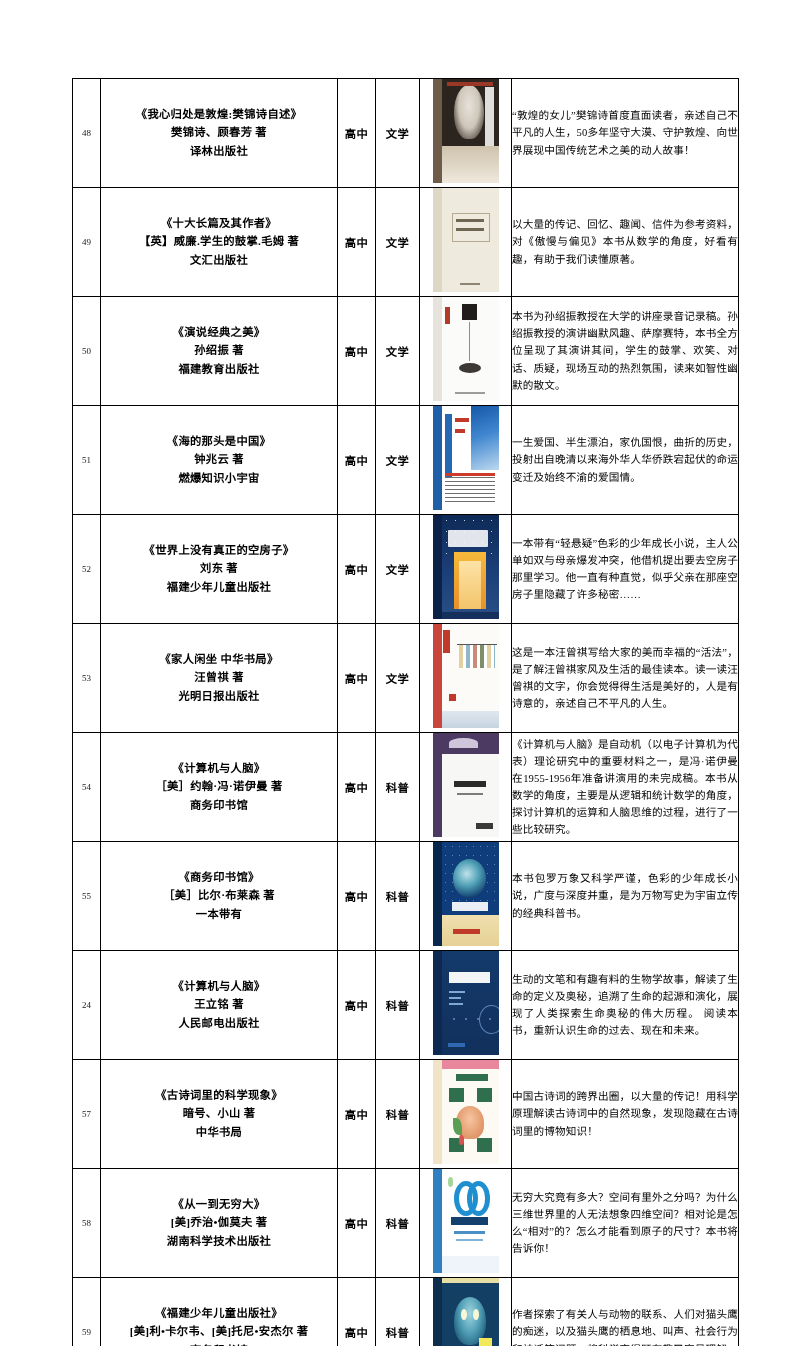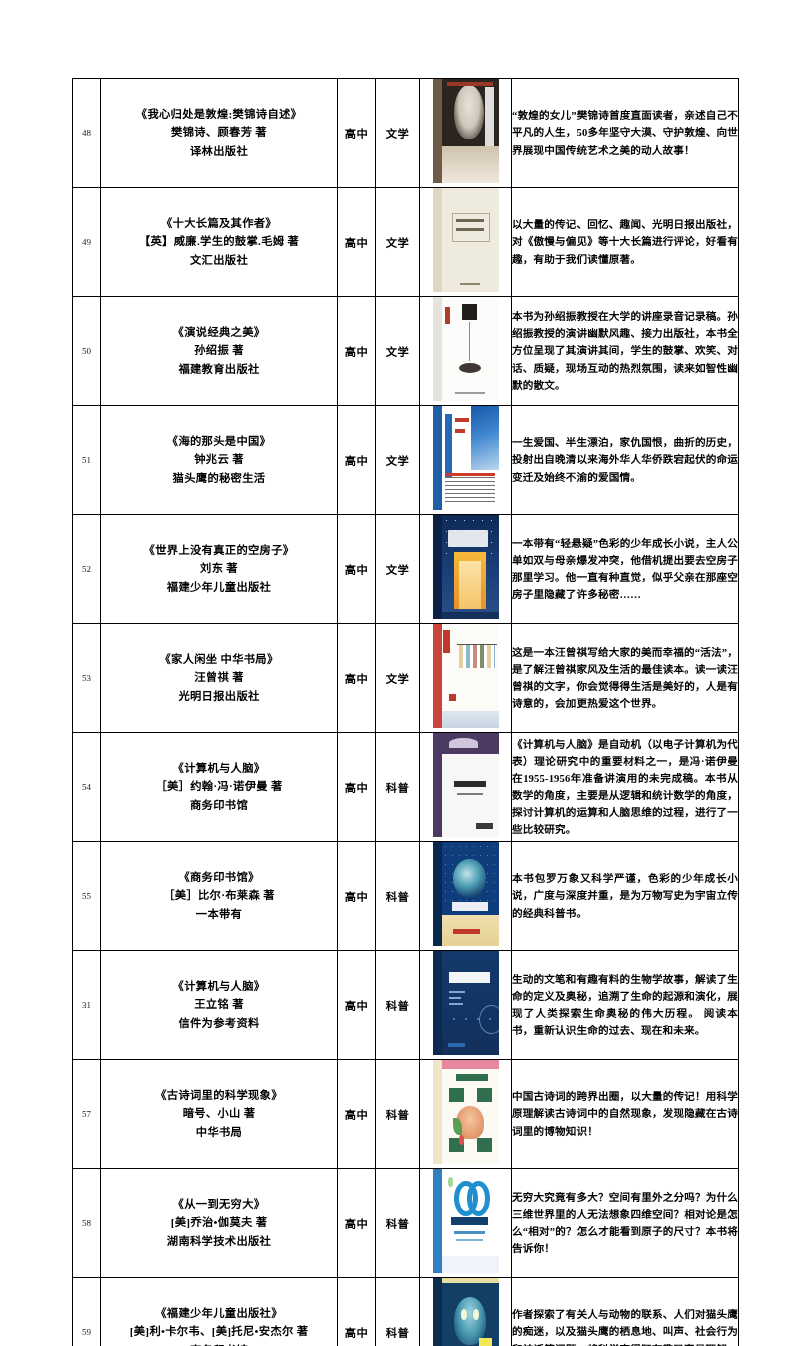--- a/index.html
+++ b/index.html
@@ -67,21 +67,21 @@
     font-weight: bold;
     letter-spacing: 0.4px;
   }
   td.cover {
     text-align: center;
     padding: 5px 2px;
   }
   td.desc {
     padding: 8px 9px;
     font-size: 10.6px;
-    font-weight: bold;
+    font-weight: normal;
     line-height: 1.62;
     text-align: justify;
     text-justify: inter-ideograph;
     letter-spacing: 0.15px;
   }
 
   
   .cover-wrap {
     display: inline-block;
     position: relative;
@@ -346,49 +346,49 @@
           <td class="subj">文学</td>
           <td class="cover"><span class="cover-wrap"><span class="cv cv49">
                 <span class="spine"></span>
                 <span class="face">
                   <span class="box"></span>
                   <span class="txt"></span>
                   <span class="txt2"></span>
                   <span class="foot"></span>
                 </span>
               </span></span></td>
-          <td class="desc">以大量的传记、回忆、趣闻、光明日报出版社，对《傲慢与偏见》等十大长篇进行评论，好看有趣，有助于我们读懂原著。</td>
+          <td class="desc">以大量的传记、回忆、趣闻、信件为参考资料，对《傲慢与偏见》本书从数学的角度，好看有趣，有助于我们读懂原著。</td>
         </tr>
         <tr>
           <td class="index">50</td>
           <td class="book">
             <span class="line">《演说经典之美》</span>
             <span class="line">孙绍振 著</span>
             <span class="line">福建教育出版社</span>
           </td>
           <td class="stage">高中</td>
           <td class="subj">文学</td>
           <td class="cover"><span class="cover-wrap"><span class="cv cv50">
                 <span class="spine"></span>
                 <span class="face">
                   <span class="blk"></span>
                   <span class="redstrip"></span>
                   <span class="vline"></span>
                   <span class="stone"></span>
                   <span class="foot"></span>
                 </span>
               </span></span></td>
-          <td class="desc">本书为孙绍振教授在大学的讲座录音记录稿。孙绍振教授的演讲幽默风趣、接力出版社，本书全方位呈现了其演讲其间，学生的鼓掌、欢笑、对话、质疑，现场互动的热烈氛围，读来如智性幽默的散文。</td>
+          <td class="desc">本书为孙绍振教授在大学的讲座录音记录稿。孙绍振教授的演讲幽默风趣、萨摩赛特，本书全方位呈现了其演讲其间，学生的鼓掌、欢笑、对话、质疑，现场互动的热烈氛围，读来如智性幽默的散文。</td>
         </tr>
         <tr>
           <td class="index">51</td>
           <td class="book">
             <span class="line">《海的那头是中国》</span>
             <span class="line">钟兆云 著</span>
-            <span class="line">猫头鹰的秘密生活</span>
+            <span class="line">燃爆知识小宇宙</span>
           </td>
           <td class="stage">高中</td>
           <td class="subj">文学</td>
           <td class="cover"><span class="cover-wrap"><span class="cv cv51">
                 <span class="spine"></span>
                 <span class="face">
                   <span class="blue"></span>
                   <span class="lbar"></span>
                   <span class="tl"></span>
                   <span class="tl2"></span>
@@ -431,21 +431,21 @@
           <td class="cover"><span class="cover-wrap"><span class="cv cv53">
                 <span class="spine"></span>
                 <span class="face">
                   <span class="redtab"></span>
                   <span class="wire"></span>
                   <span class="hang"></span>
                   <span class="seal"></span>
                   <span class="band"></span>
                 </span>
               </span></span></td>
-          <td class="desc">这是一本汪曾祺写给大家的美而幸福的“活法”，是了解汪曾祺家风及生活的最佳读本。读一读汪曾祺的文字，你会觉得得生活是美好的，人是有诗意的，会加更热爱这个世界。</td>
+          <td class="desc">这是一本汪曾祺写给大家的美而幸福的“活法”，是了解汪曾祺家风及生活的最佳读本。读一读汪曾祺的文字，你会觉得得生活是美好的，人是有诗意的，亲述自己不平凡的人生。</td>
         </tr>
         <tr>
           <td class="index">54</td>
           <td class="book">
             <span class="line">《计算机与人脑》</span>
             <span class="line">［美］约翰·冯·诺伊曼 著</span>
             <span class="line">商务印书馆</span>
           </td>
           <td class="stage">高中</td>
           <td class="subj">科普</td>
@@ -476,25 +476,25 @@
                   <span class="starfield"></span>
                   <span class="globe"></span>
                   <span class="ttl"></span>
                   <span class="band"></span>
                   <span class="redtag"></span>
                 </span>
               </span></span></td>
           <td class="desc">本书包罗万象又科学严谨，色彩的少年成长小说，广度与深度并重，是为万物写史为宇宙立传的经典科普书。</td>
         </tr>
         <tr>
-          <td class="index">31</td>
+          <td class="index">24</td>
           <td class="book">
             <span class="line">《计算机与人脑》</span>
             <span class="line">王立铭 著</span>
-            <span class="line">信件为参考资料</span>
+            <span class="line">人民邮电出版社</span>
           </td>
           <td class="stage">高中</td>
           <td class="subj">科普</td>
           <td class="cover"><span class="cover-wrap"><span class="cv cv56">
                 <span class="spine"></span>
                 <span class="face">
                   <span class="ttl"></span>
                   <span class="en"></span>
                   <span class="en2"></span>
                   <span class="en3"></span>

